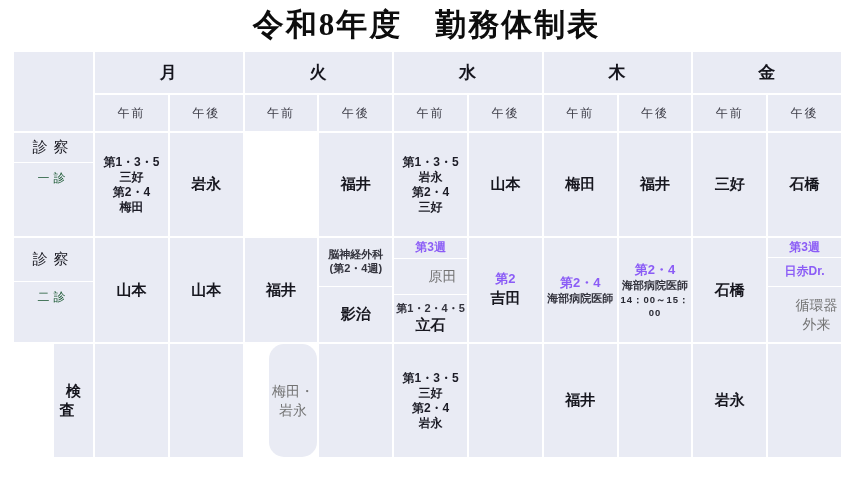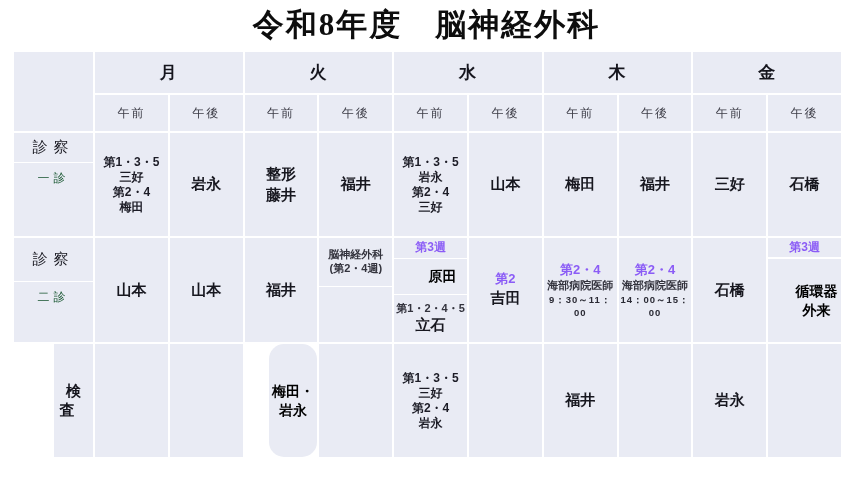--- a/index.html
+++ b/index.html
@@ -29,36 +29,36 @@
   .ampm      { font-size:12px; color:#3c3c46; letter-spacing:2px; }
   .rowhead   { justify-content:flex-start; padding:0; }
   .rh-top    { display:flex; align-items:center; justify-content:center;
                font-size:15px; font-weight:normal; color:#15151d; letter-spacing:6px; width:100%; }
   .rowhead.r1 .rh-top { height:29px; }
   .rowhead.r2 .rh-top { height:43px; }
   .rh-div    { align-self:stretch; height:1px; background:#ffffff; }
   .rh-bottom { padding-top:7px; font-size:12px; color:#14532d; letter-spacing:4px; }
   .rowhead-single { font-size:15px; font-weight:bold; color:#15151d; letter-spacing:13px; text-indent:13px; }
   .name      { font-size:15px; font-weight:bold; color:#17171f; line-height:1.35; }
-  .name2     { font-size:14px; font-weight:bold; color:#000000; line-height:1.3;margin-left:24px; }
+  .name2     { font-size:14px; font-weight:normal; color:#737373; line-height:1.3;margin-left:24px; }
   .smallgrp  { font-size:12px; font-weight:bold; color:#1c1c26; line-height:1.25; }
   .note      { font-size:11px; font-weight:bold; color:#33333d; line-height:1.25; }
   .note2     { font-size:12px; font-weight:bold; color:#8b5cf6; line-height:1.3; }
   .timetxt   { font-size:9.5px; font-weight:bold; color:#2a2a34; letter-spacing:1px; margin-top:2px; }
   .split     { padding:0; justify-content:stretch; }
   .sect      { display:flex; flex-direction:column; align-items:center; justify-content:center; width:100%; }
   .hline     { align-self:stretch; height:1px; background:#ffffff; flex:0 0 1px; }
   .grow      { flex:1 1 auto; }
 </style>
 </head>
 <body>
 
 <div class="page">
 
-  <h1 class="title">令和8年度　脳神経外科</h1>
+  <h1 class="title">令和8年度　勤務体制表</h1>
 
   <div class="schedule">
 
     <div class="cell" style="grid-column:1; grid-row:1 / span 2;"></div>
 
     <div class="cell dayhead" style="grid-column:2 / span 2; grid-row:1;">月</div>
     <div class="cell dayhead" style="grid-column:4 / span 2; grid-row:1;">火</div>
     <div class="cell dayhead" style="grid-column:6 / span 2; grid-row:1;">水</div>
     <div class="cell dayhead" style="grid-column:8 / span 2; grid-row:1;">木</div>
     <div class="cell dayhead" style="grid-column:10 / span 2; grid-row:1;">金</div>
@@ -77,22 +77,20 @@
     <div class="cell rowhead r1" style="grid-column:1; grid-row:3;">
       <div class="rh-top">診察</div>
       <div class="rh-div"></div>
       <div class="rh-bottom">一診</div>
     </div>
     <div class="cell smallgrp" style="grid-column:2; grid-row:3;">第1・3・5
 三好
 第2・4
 梅田</div>
     <div class="cell name" style="grid-column:3; grid-row:3;">岩永</div>
-    <div class="cell name" style="grid-column:4; grid-row:3;">整形
-藤井</div>
     <div class="cell name" style="grid-column:5; grid-row:3;">福井</div>
     <div class="cell smallgrp" style="grid-column:6; grid-row:3;">第1・3・5
 岩永
 第2・4
 三好</div>
     <div class="cell name" style="grid-column:7; grid-row:3;">山本</div>
     <div class="cell name" style="grid-column:8; grid-row:3;">梅田</div>
     <div class="cell name" style="grid-column:9; grid-row:3;">福井</div>
     <div class="cell name" style="grid-column:10; grid-row:3;">三好</div>
     <div class="cell name" style="grid-column:11; grid-row:3;">石橋</div>
@@ -103,20 +101,21 @@
       <div class="rh-bottom">二診</div>
     </div>
     <div class="cell name" style="grid-column:2; grid-row:4;">山本</div>
     <div class="cell name" style="grid-column:3; grid-row:4;">山本</div>
     <div class="cell name" style="grid-column:4; grid-row:4;">福井</div>
 
     <div class="cell split" style="grid-column:5; grid-row:4;align-items:flex-end;">
       <div class="sect note" style="flex:0 0 48px;">脳神経外科
 (第2・4週)</div>
       <div class="hline"></div>
+      <div class="sect name grow">影治</div>
     </div>
 
     <div class="cell split" style="grid-column:6; grid-row:4;">
       <div class="sect note2" style="flex:0 0 20px;">第3週</div>
       <div class="hline"></div>
       <div class="sect name2" style="flex:0 0 35px;">原田</div>
       <div class="hline"></div>
       <div class="sect grow">
         <span class="note">第1・2・4・5</span>
         <span class="name">立石</span>
@@ -124,34 +123,34 @@
     </div>
 
     <div class="cell" style="grid-column:7; grid-row:4;">
       <span class="note2" style="font-size:13px;">第2</span>
       <span class="name">吉田</span>
     </div>
 
     <div class="cell" style="grid-column:8; grid-row:4;">
       <span class="note2" style="font-size:13px;">第2・4</span>
       <span class="note">海部病院医師</span>
-      <span class="timetxt">9：30～11：00</span>
     </div>
 
     <div class="cell" style="grid-column:9; grid-row:4;">
       <span class="note2" style="font-size:13px;">第2・4</span>
       <span class="note">海部病院医師</span>
       <span class="timetxt">14：00～15：00</span>
     </div>
 
     <div class="cell name" style="grid-column:10; grid-row:4;">石橋</div>
 
     <div class="cell split" style="grid-column:11; grid-row:4;">
       <div class="sect note2" style="flex:0 0 19px;">第3週</div>
       <div class="hline"></div>
+      <div class="sect note2" style="flex:0 0 28px;">日赤Dr.</div>
       <div class="hline"></div>
       <div class="sect name2 grow">循環器
 外来</div>
     </div>
 
     <div class="cell" style="grid-column:1; grid-row:5;margin-left:40px;">
       <span class="rowhead-single">検査</span>
     </div>
     <div class="cell name" style="grid-column:2; grid-row:5;"></div>
     <div class="cell name" style="grid-column:3; grid-row:5;"></div>

